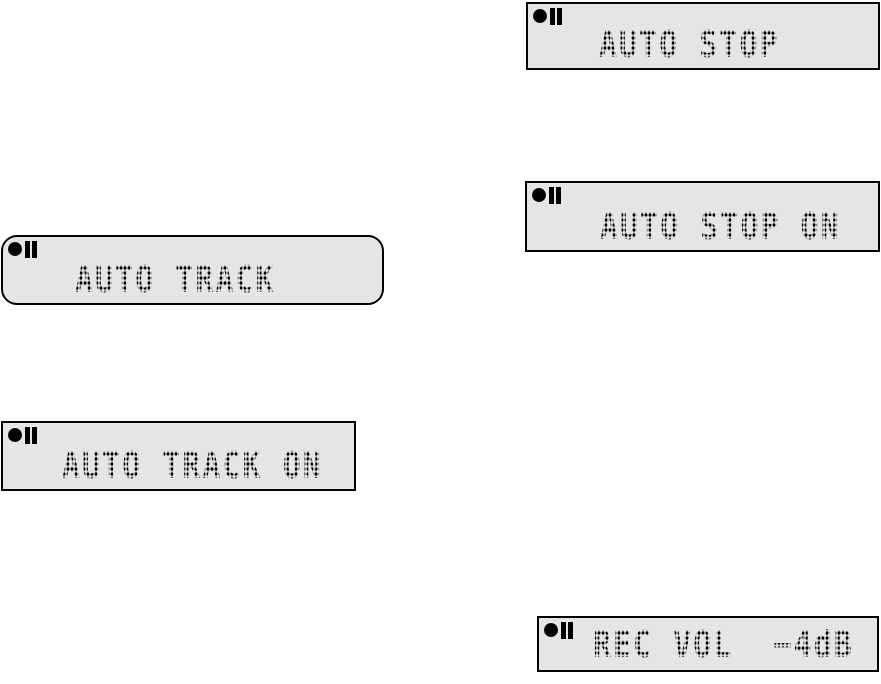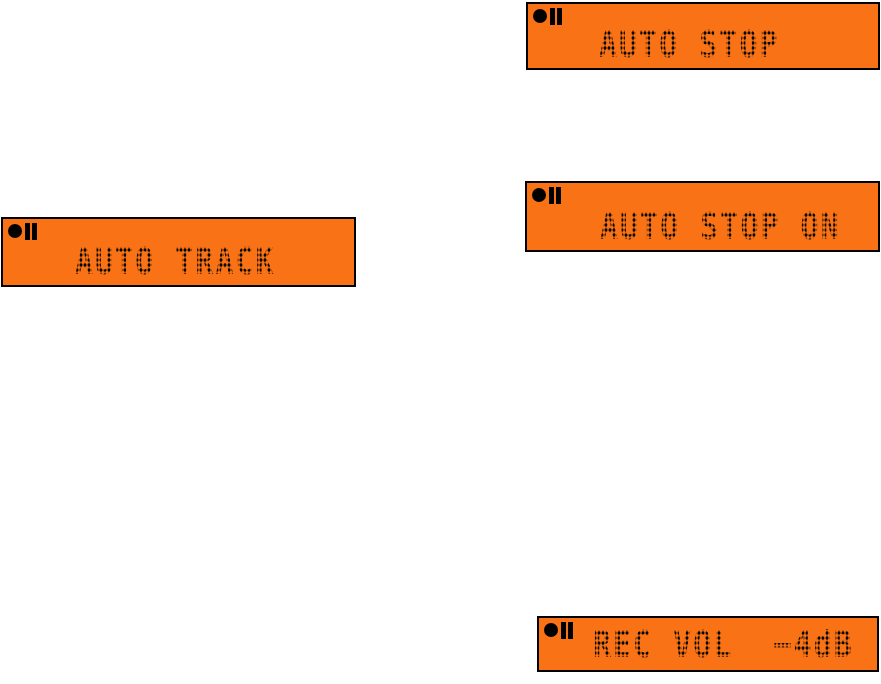--- a/index.html
+++ b/index.html
@@ -7,21 +7,21 @@
   .page {
     position: relative;
     width: 881px;
     height: 684px;
     background: #ffffff;
     overflow: hidden;
     font-family: "DejaVu Sans Mono", monospace;
   }
   .display-box {
     position: absolute;
-    background: #f97316;
+    background: #e5e5e5;
     border: 2px solid #000000;
   }
   .rec-pause {
     position: absolute;
     top: 3px;
     left: 5px;
     display: flex;
     align-items: center;
     height: 18px;
   }
@@ -55,21 +55,21 @@
     -webkit-mask-repeat: repeat;
     mask-image: radial-gradient(circle at 2px 2px, #000 1.35px, transparent 1.75px);
     mask-size: 4px 4px;
     mask-repeat: repeat;
   }
   
   .box-auto-stop      { left: 526px; top: 2px;   width: 354px; height: 68px; }
   .box-auto-stop .lcd-text      { left: 71px; }
   .box-auto-stop-on   { left: 525px; top: 181px; width: 355px; height: 71px; }
   .box-auto-stop-on .lcd-text   { left: 73px; }
-  .box-auto-track     { left: 1px;   top: 217px; width: 355px; height: 70px; }
+  .box-auto-track     { left: 1px;   top: 235px; width: 383px; height: 70px; border-radius: 16px; }
   .box-auto-track .lcd-text     { left: 72px; }
   .box-auto-track-on  { left: 1px;   top: 421px; width: 355px; height: 70px; }
   .box-auto-track-on .lcd-text  { left: 59px; }
   .box-rec-vol        { left: 537px; top: 616px; width: 342px; height: 56px; }
   .box-rec-vol .lcd-text        { left: 54px; bottom: 7px; }
 </style>
 </head>
 <body>
 
 <div class="page">
@@ -94,20 +94,28 @@
 
   <div class="display-box box-auto-track">
     <div class="rec-pause">
       <span class="rec-dot"></span>
       <span class="pause-bar"></span>
       <span class="pause-bar"></span>
     </div>
     <div class="lcd-text">AUTO TRACK</div>
   </div>
 
+  <div class="display-box box-auto-track-on">
+    <div class="rec-pause">
+      <span class="rec-dot"></span>
+      <span class="pause-bar"></span>
+      <span class="pause-bar"></span>
+    </div>
+    <div class="lcd-text">AUTO TRACK ON</div>
+  </div>
 
   <div class="display-box box-rec-vol">
     <div class="rec-pause">
       <span class="rec-dot"></span>
       <span class="pause-bar"></span>
       <span class="pause-bar"></span>
     </div>
     <div class="lcd-text">REC VOL  −4dB</div>
   </div>
 

